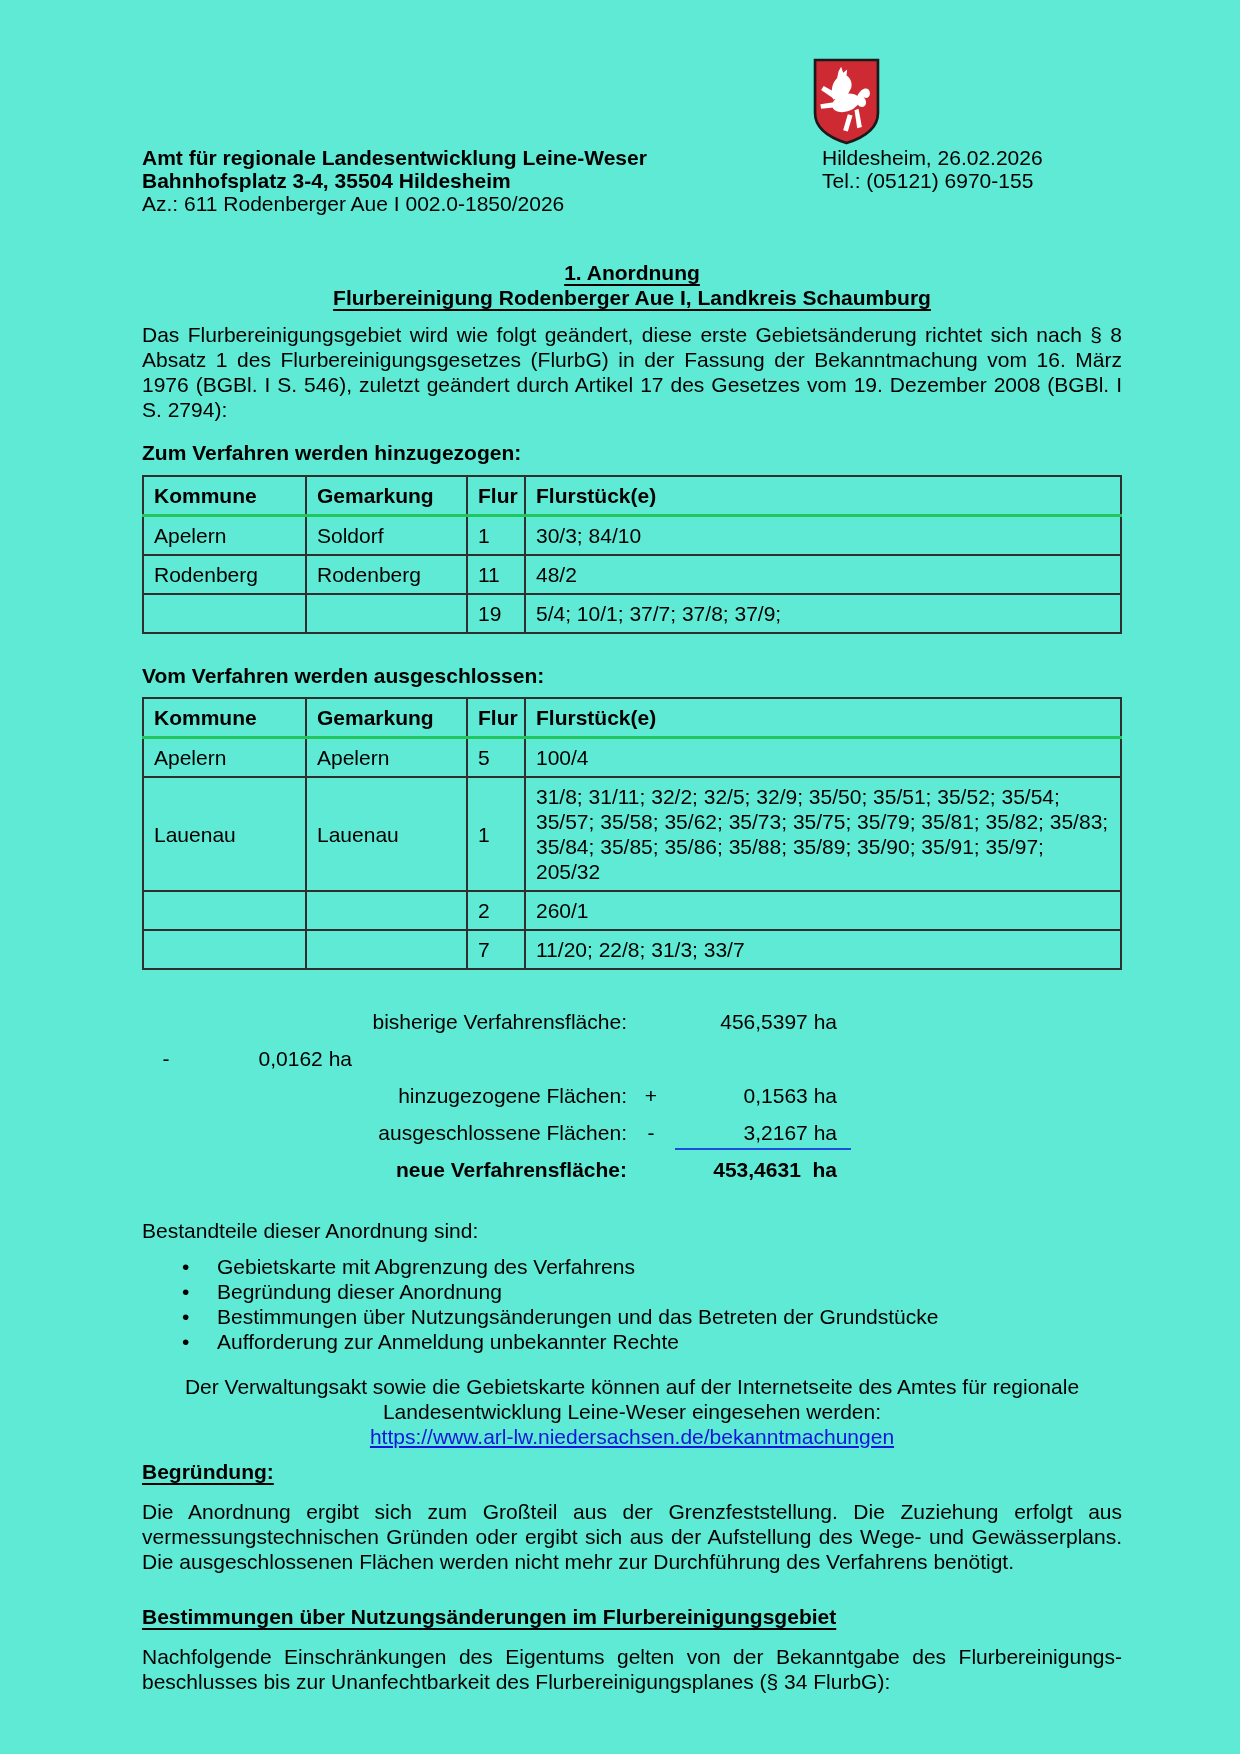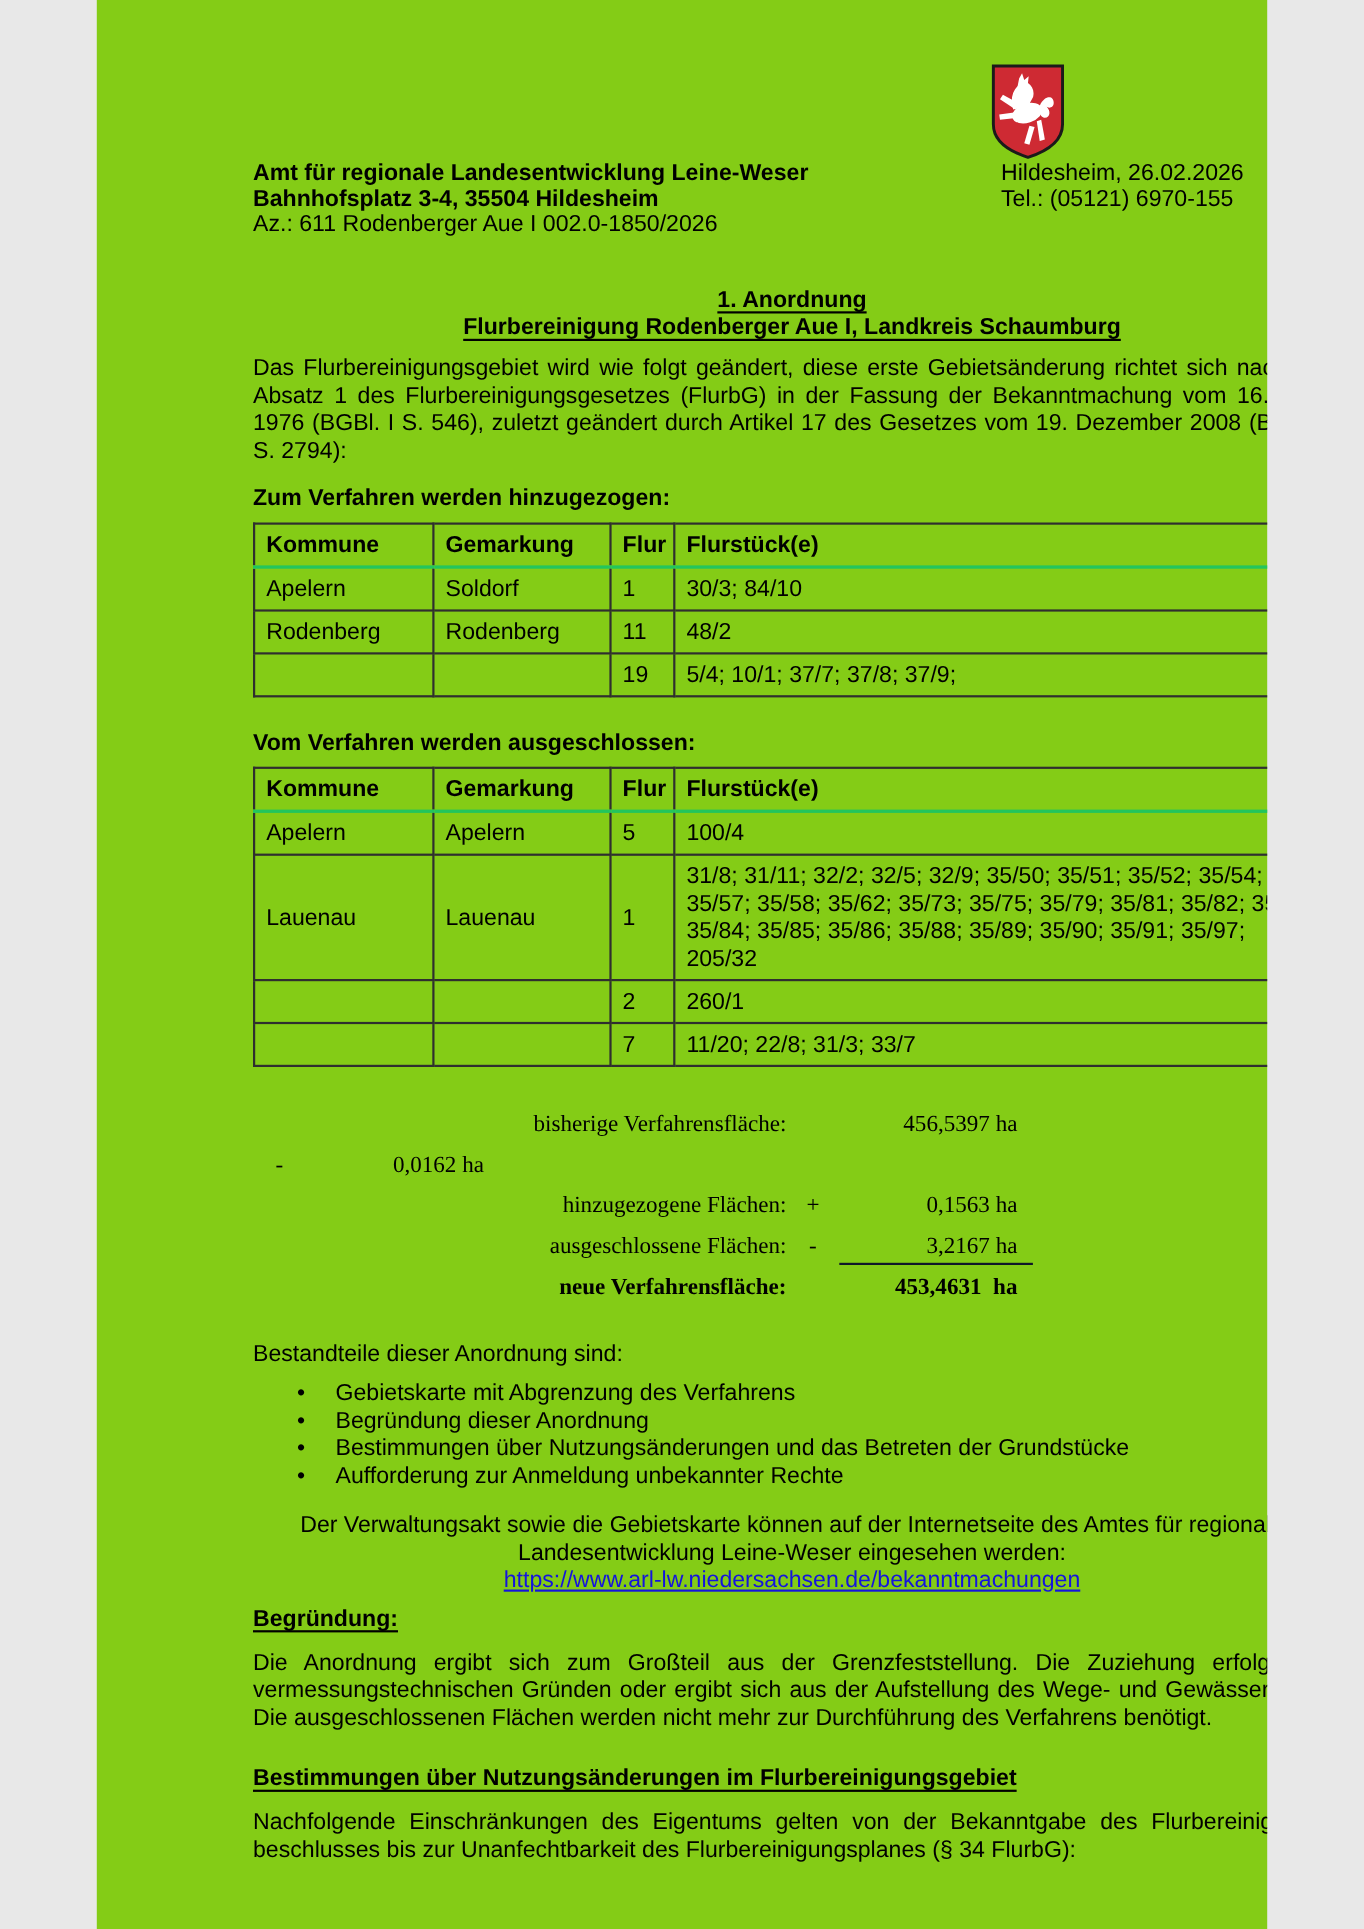--- a/index.html
+++ b/index.html
@@ -1,20 +1,20 @@
 <!DOCTYPE html>
 <html><head>
 <meta charset="utf-8">
 <style>
   html,body{margin:0;padding:0;background:#e8e8e8;}
   .page{
     position:relative;
-    width:1064px;height:1754px;
+    width:1240px;height:1754px;
     margin:0 auto;
-    background:#84cc16;
+    background:#5eead4;
     font-family:"Liberation Sans","DejaVu Sans",sans-serif;
     font-size:21px;line-height:25px;color:#000;
     overflow:hidden;
   }
   
   .shield{position:absolute;left:813px;top:58px;width:67px;height:87px;}
   .sender{position:absolute;left:142px;top:146px;line-height:23px;}
   .sender .b{font-weight:bold;}
   .dateblock{position:absolute;left:822px;top:146px;line-height:23px;}
   
@@ -25,26 +25,26 @@
   .para{text-align:justify;}
   .intro{margin-top:12px;}
   .sec-heading{margin-top:18px;font-weight:bold;}
   .sec-heading.excluded{margin-top:29px;}
   table.flur{border-collapse:collapse;table-layout:fixed;width:980px;margin-top:10px;}
   table.flur.t2{margin-top:9px;}
   table.flur td{border:2px solid #2f2f2f;padding:6px 10px;vertical-align:middle;
     overflow:hidden;}
   table.flur tr.head td{font-weight:bold;border-bottom:3px solid #22c55e;}
   
-  .calc{margin-top:39px;font-family:Liberation Serif, serif;}
+  .calc{margin-top:39px;}
   .calc-row{display:flex;height:37px;align-items:flex-start;}
   .calc-label{width:485px;text-align:right;}
   .calc-sign{width:48px;text-align:center;}
   .calc-value{width:162px;text-align:right;white-space:pre;}
-  .calc-row.sum .calc-value{border-bottom:2px solid #0f172a;padding-bottom:3px;
+  .calc-row.sum .calc-value{border-bottom:2px solid #1d4ed8;padding-bottom:3px;
     padding-right:14px;margin-right:-14px;}
   .calc-row.total .calc-label,.calc-row.total .calc-value{font-weight:bold;}
   
   .components-heading{margin-top:24px;}
   .bullets{margin-top:11px;}
   .bullet-item{position:relative;padding-left:75px;}
   .bullet-item::before{content:"\2022";position:absolute;left:40px;top:0;}
   
   .pub{margin-top:20px;text-align:center;}
   .link-line{text-align:center;}

